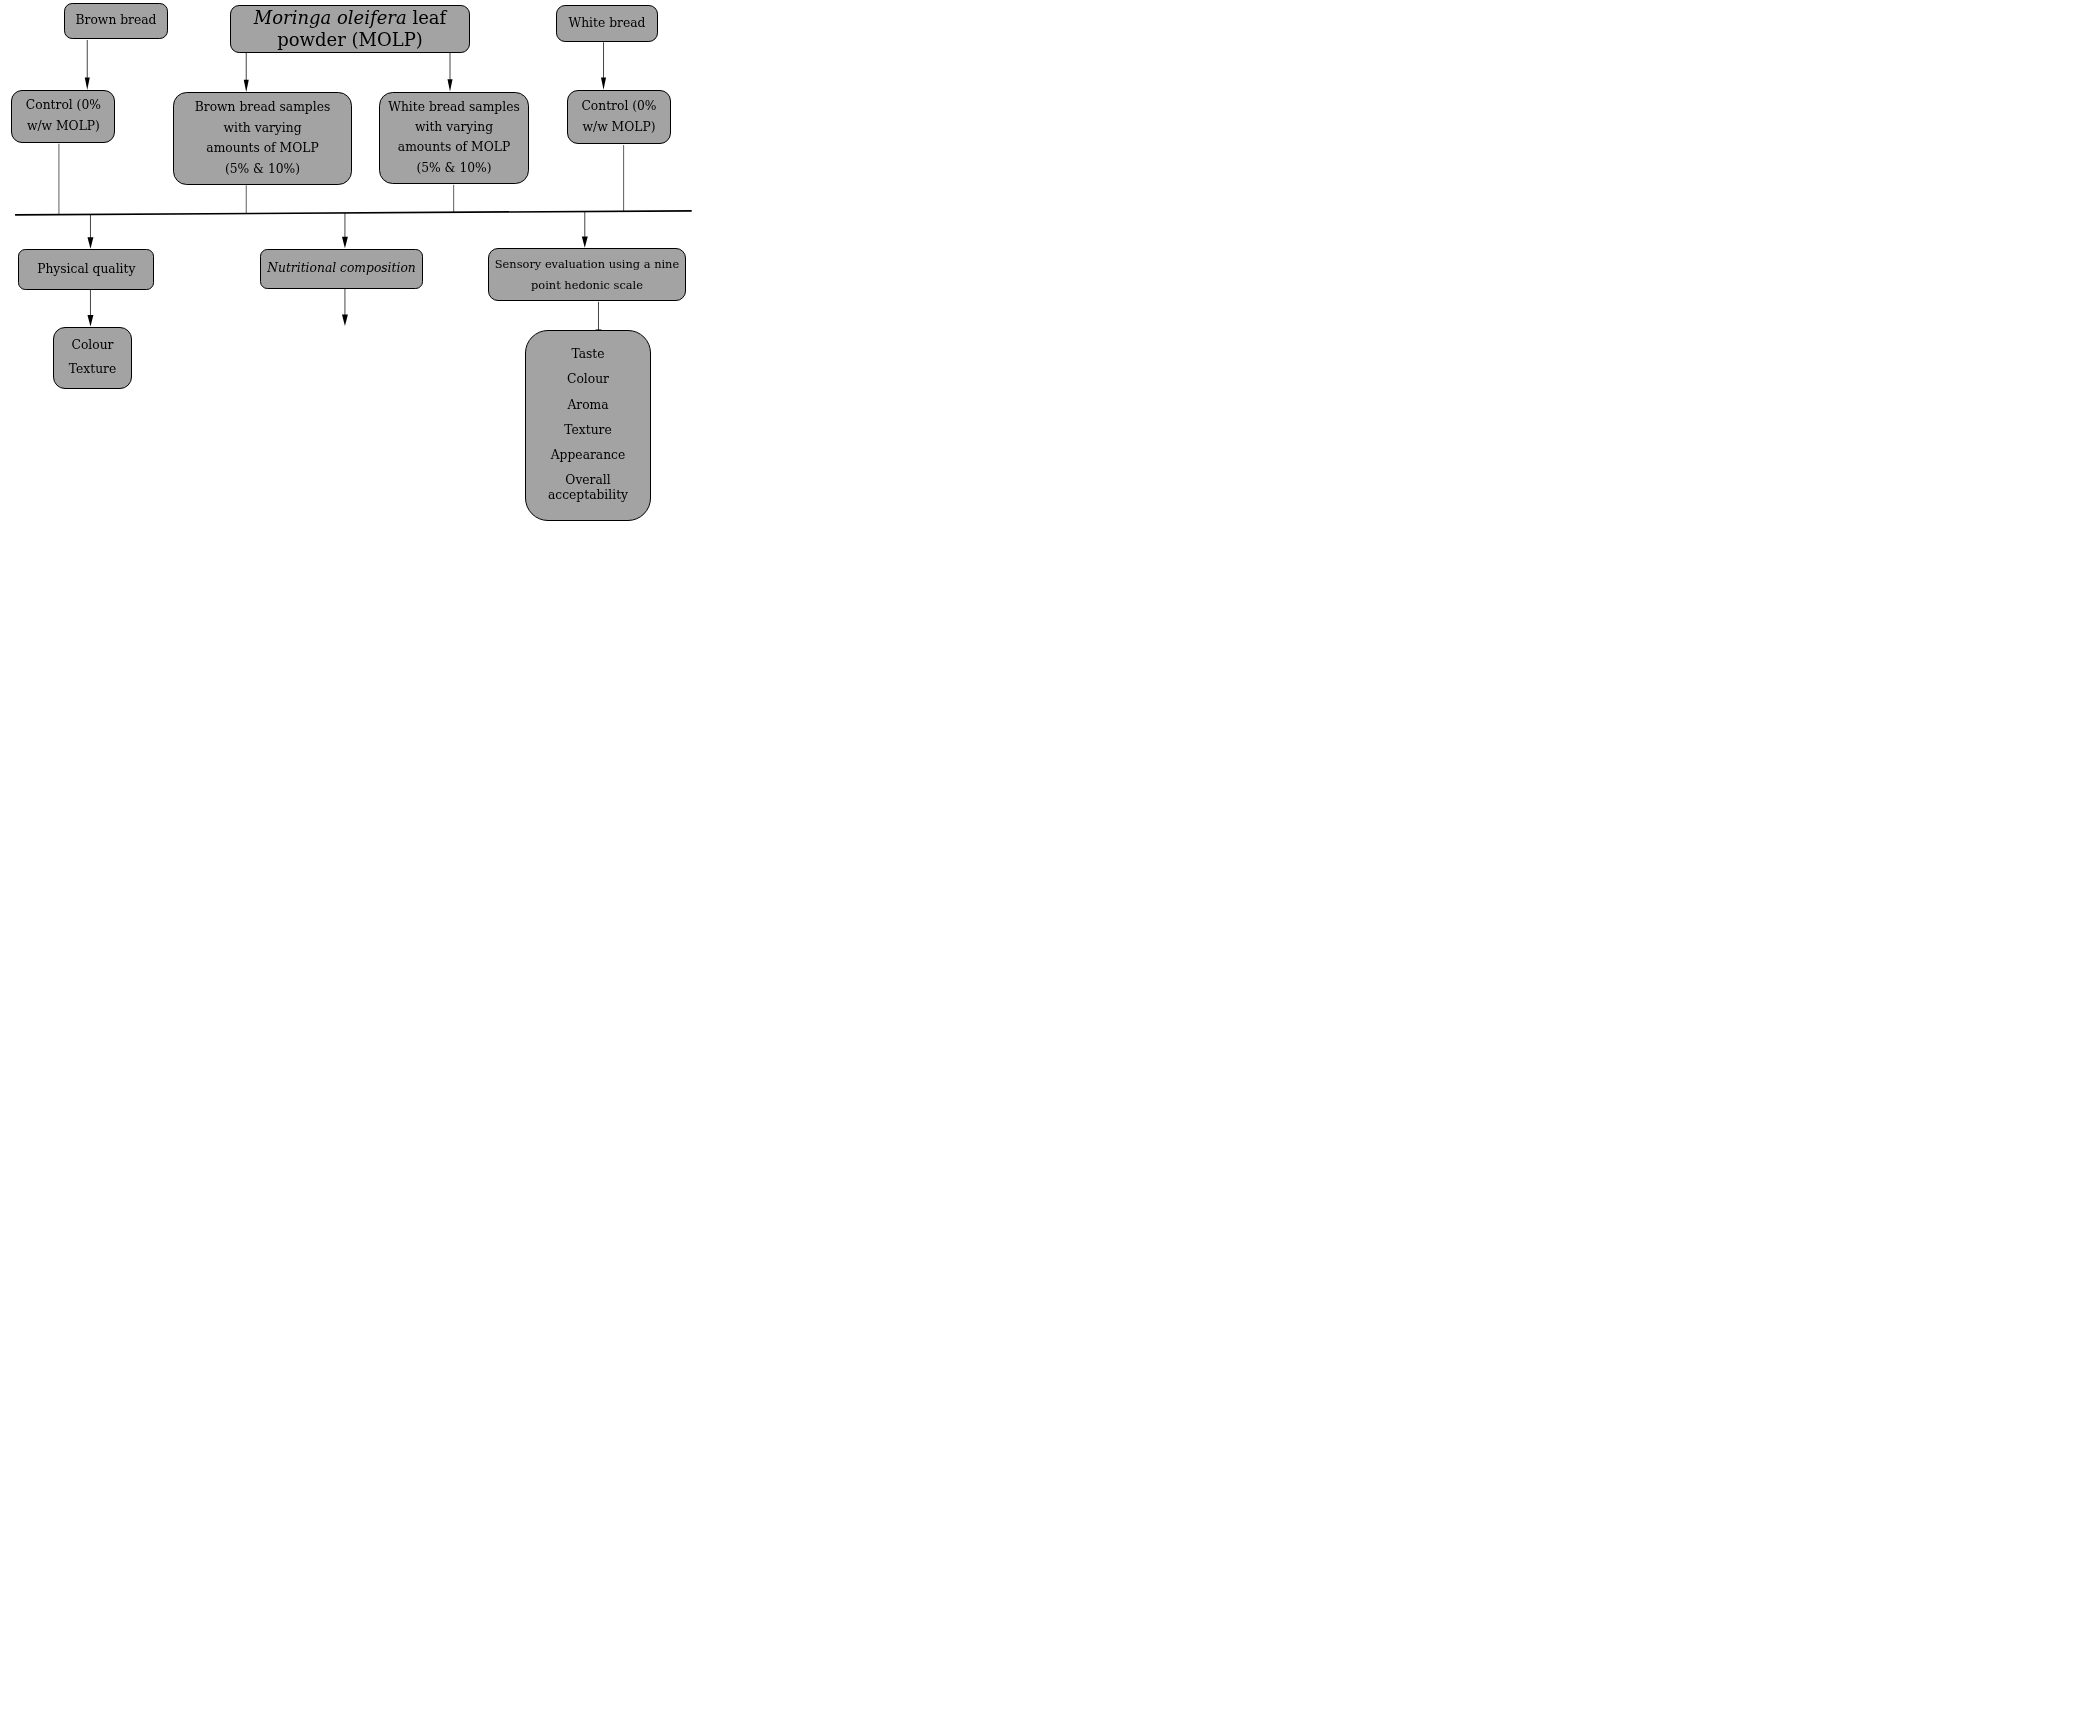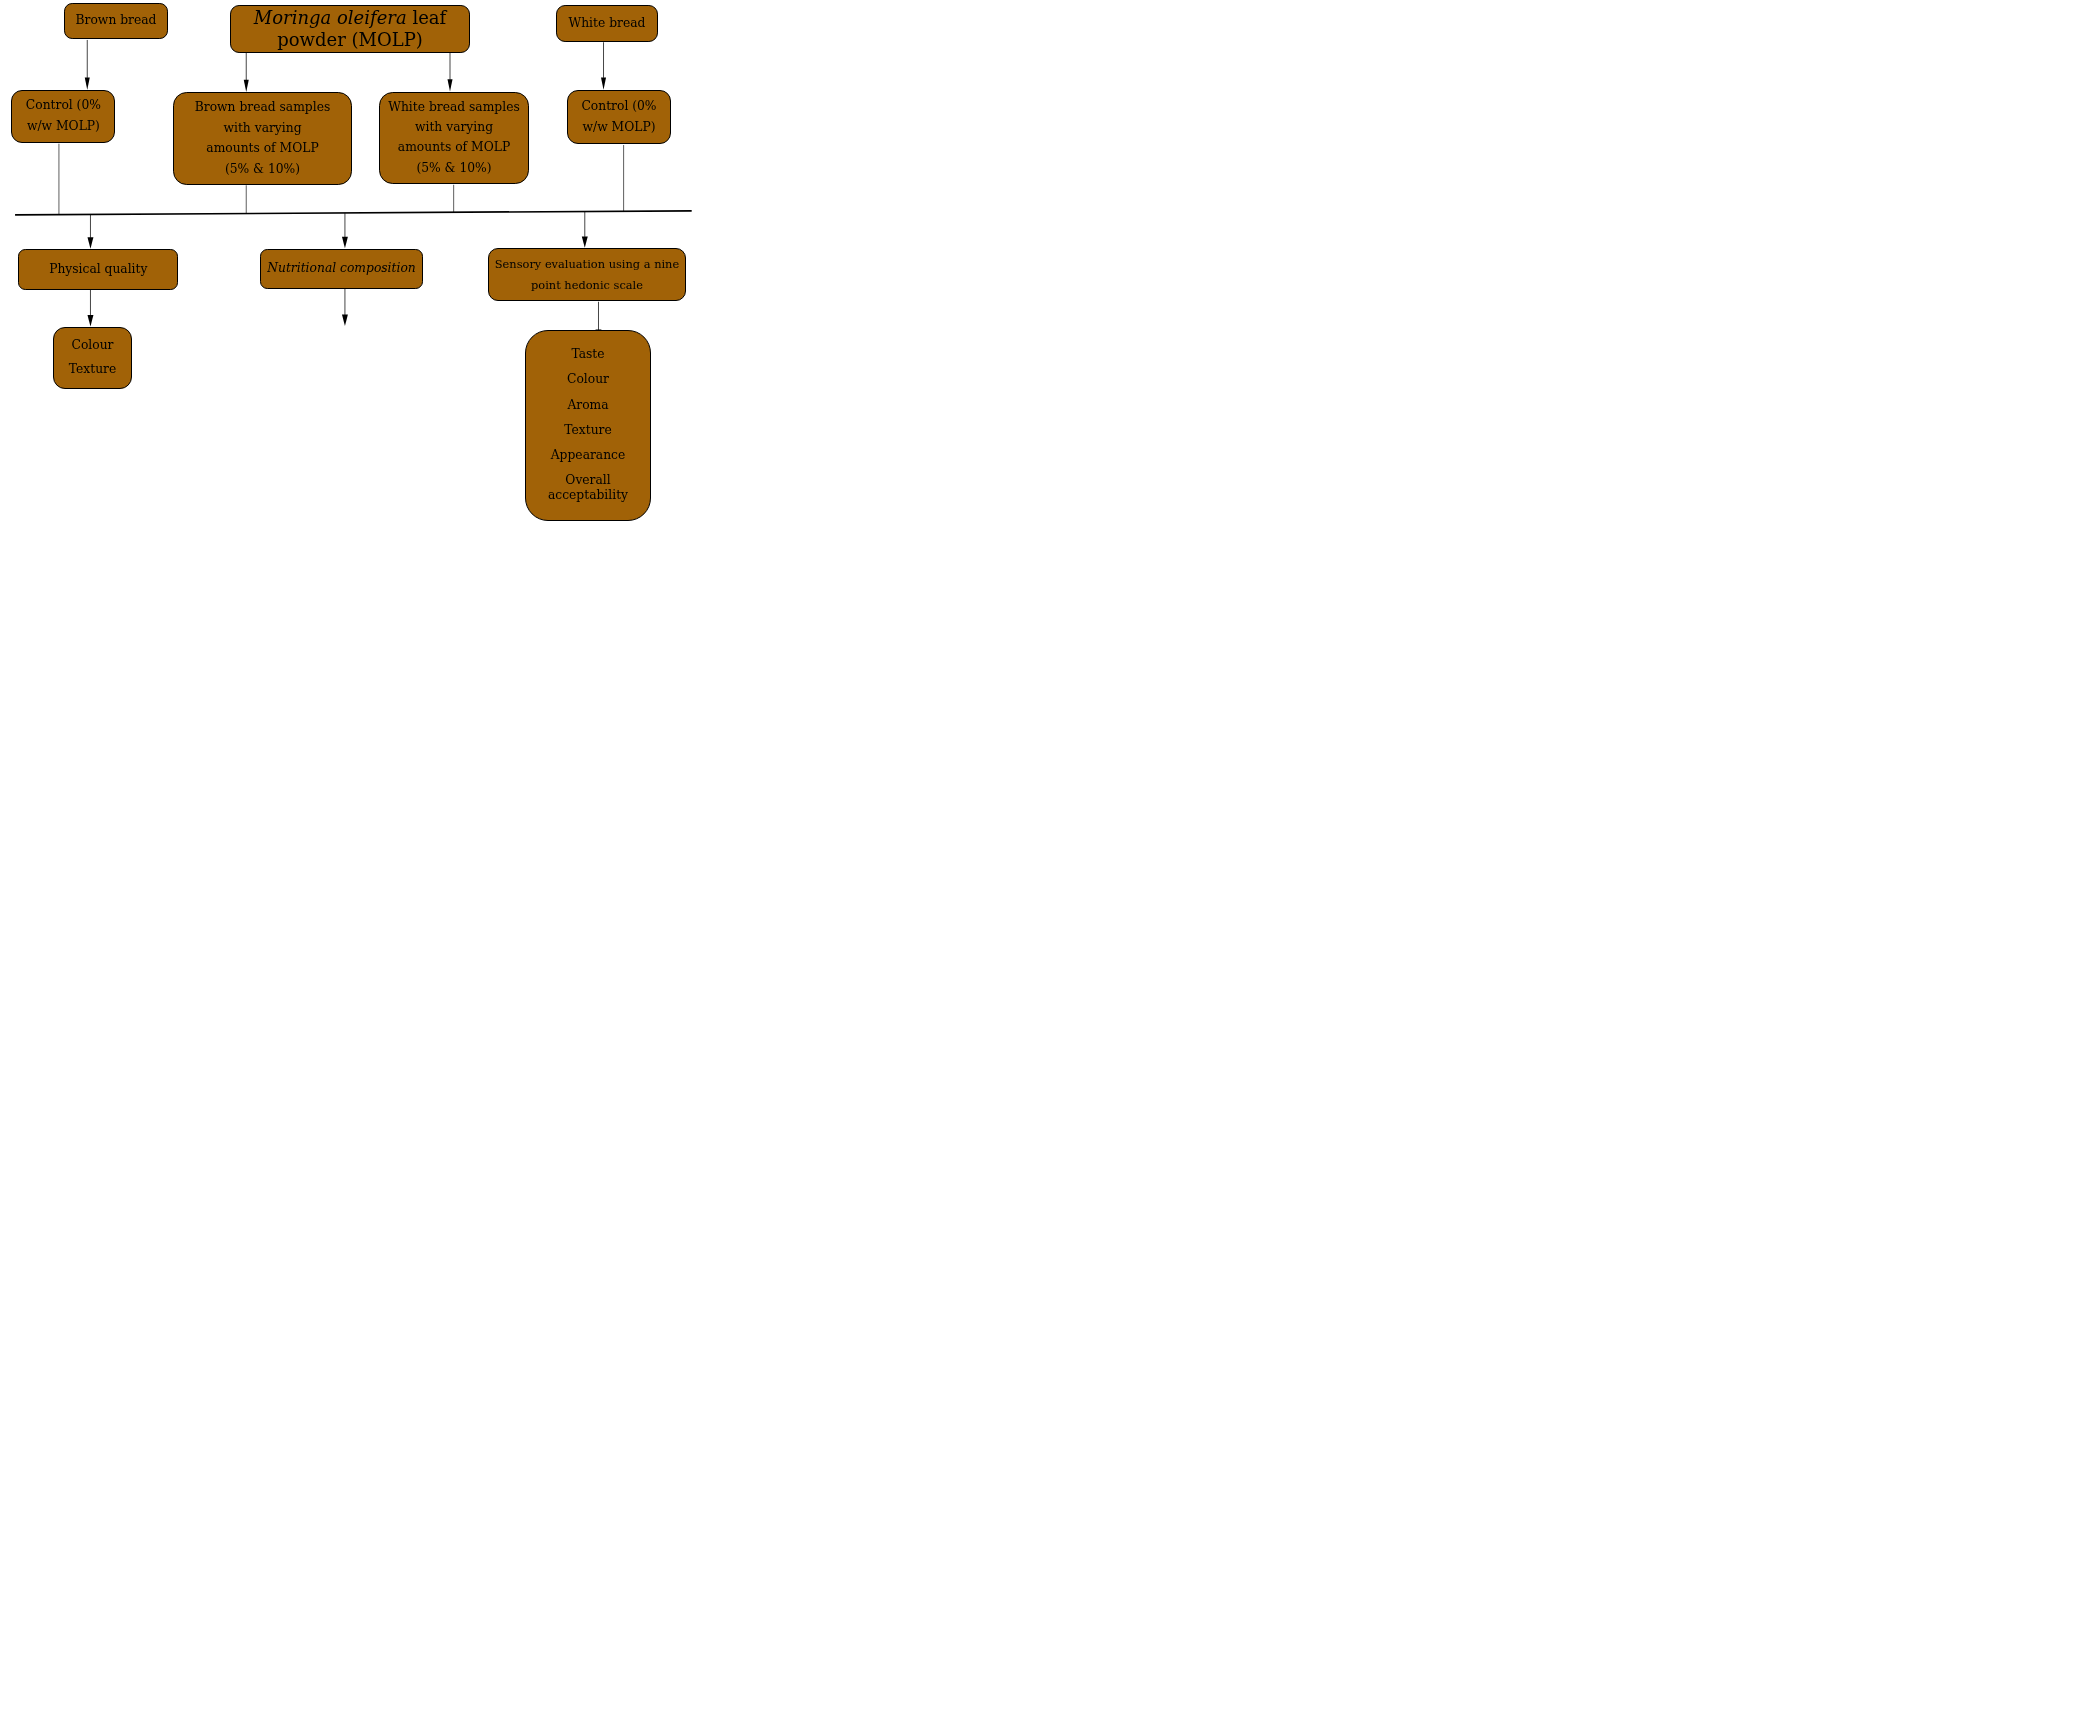--- a/index.html
+++ b/index.html
@@ -8,21 +8,21 @@
     width:699px;height:577px;
     background:#ffffff;
     font-family:"DejaVu Serif","Liberation Serif",serif;
     color:#000;
     overflow:hidden;
   }
   #connectors{position:absolute;left:0;top:0;width:100%;height:100%;}
   .box{
     position:absolute;
     box-sizing:border-box;
-    background:#a16207;
+    background:#a3a3a3;
     border:1.8px solid #000;
     display:flex;
     flex-direction:column;
     align-items:center;
     justify-content:center;
     text-align:center;
     font-size:12.3px;
     line-height:1.25;
     padding:1.8px 4.6px;
   }
@@ -30,21 +30,21 @@
   .multi{justify-content:space-evenly;}
   .thin{border-width:1.4px;}
   
   #brown-bread        {left:64px; top:2.7px;   width:104px; height:36px;  border-radius:8.2px;}
   #molp               {left:230px; top:5px;  width:240px; height:48px;  border-radius:9.1px; font-size:18px;}
   #white-bread        {left:526px;top:5px;  width:102px; height:37px;  border-radius:9.1px;margin-left:30px;}
   #control-left       {left:11.4px;  top:90px; width:104px; height:53px; border-radius:11px;}
   #brown-samples      {left:173px; top:92px; width:179px; height:93px; border-radius:13.7px;}
   #white-samples      {left:379px; top:92px; width:150px; height:92px; border-radius:13.7px;}
   #control-right      {left:567px;top:90px; width:104px; height:54px; border-radius:11px;}
-  #physical-quality   {left:18.3px;  top:249px; width:160px; height:41px;  border-radius:7.3px; border-width:1.6px;}
+  #physical-quality   {left:18.3px;  top:249px; width:136px; height:41px;  border-radius:7.3px; border-width:1.6px;}
   #nutritional-composition{left:260px;top:249px;width:163px;height:40px; border-radius:7.3px; border-width:1.6px;font-style:italic;}
   #sensory-evaluation {left:488px;top:248px; width:198px; height:53px; border-radius:10px; border-width:1.6px; font-size:11.4px;}
   #colour-texture     {left:53px; top:327px; width:79px; height:62px; border-radius:12px; border-width:1.6px;}
   #nutritional-list   {left:270px; top:326px; width:155px; height:248px; border-radius:23px; padding:8.2px 3.7px;}
   #sensory-list       {left:525px;top:330px; width:126px; height:191px; border-radius:23px; padding:6.4px 3.7px;}
   .italic{font-style:italic;}
 </style>
 </head>
 <body>
 

